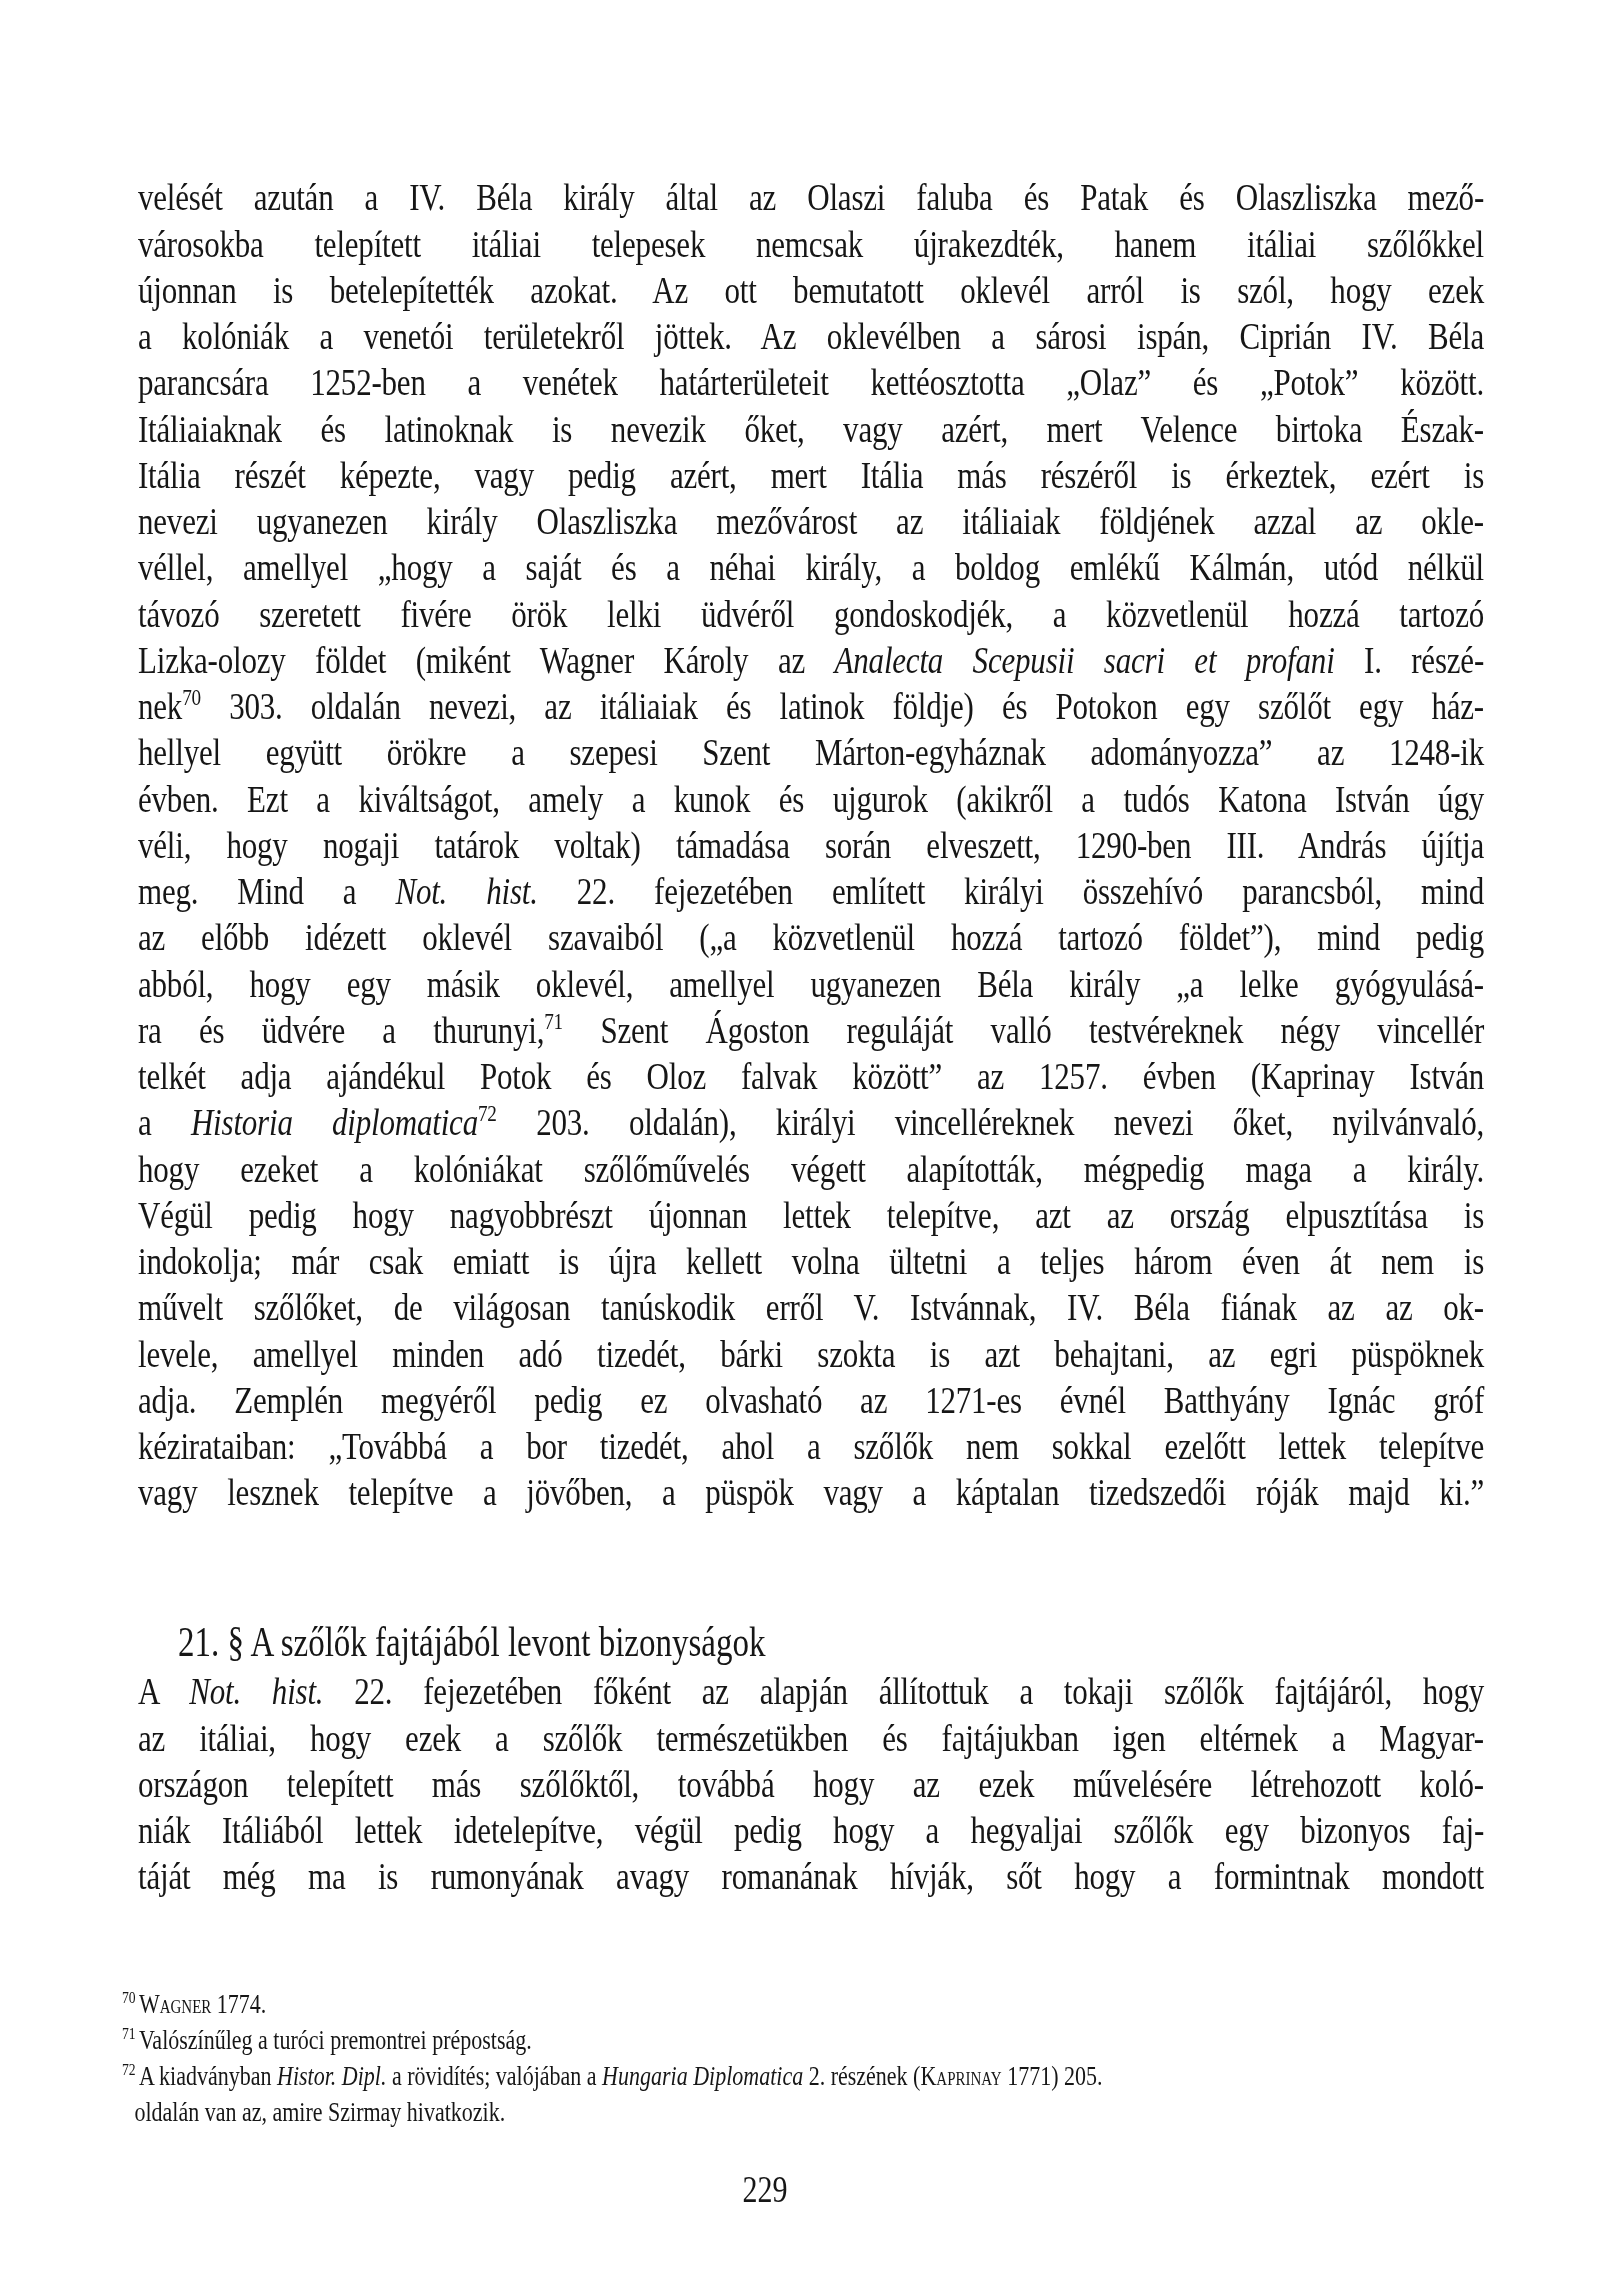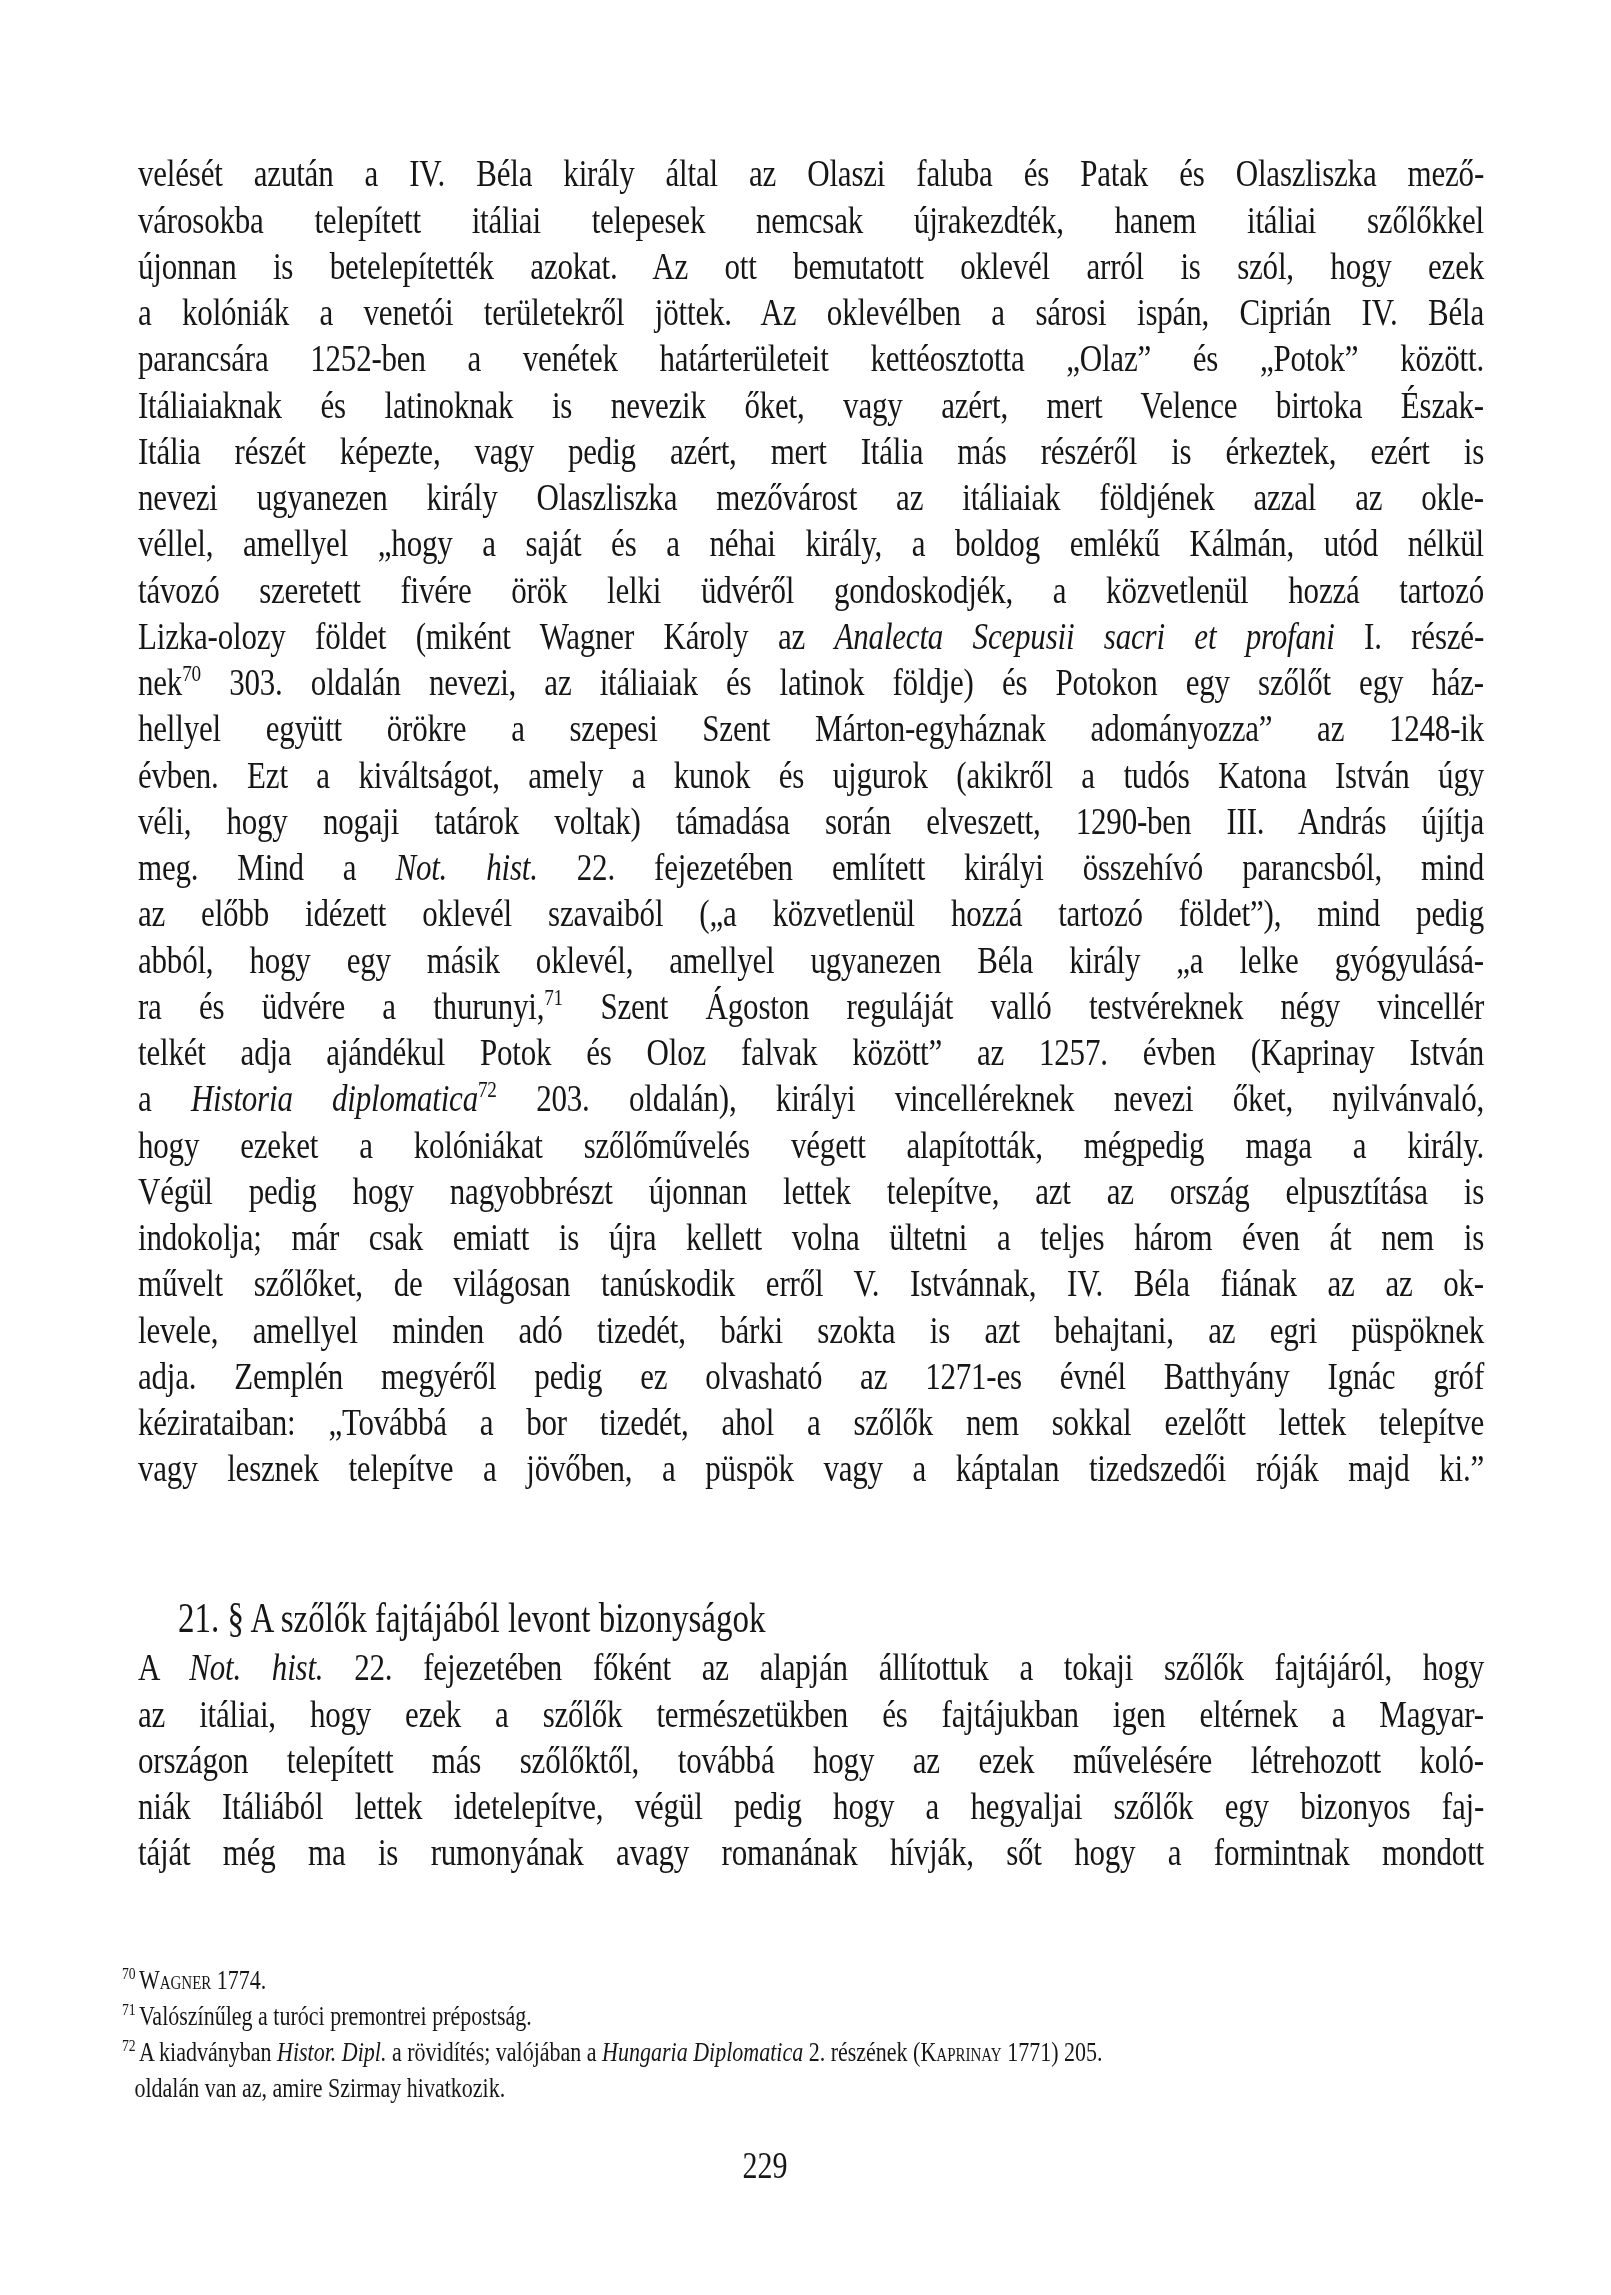--- a/index.html
+++ b/index.html
@@ -4,21 +4,21 @@
 <style>
   html, body { margin: 0; padding: 0; }
   body {
     width: 1612px; height: 2295px;
     background: #ffffff;
     font-family: "Liberation Serif", "DejaVu Serif", serif;
     color: #161616;
     position: relative;
     overflow: hidden;
   }
-  .page { position: absolute; inset: 0; }
+  .page { position: absolute; inset: 0; margin-top: 24px; }
 
   
   .stretch { transform: scaleY(1.25); transform-origin: 0 0; }
 
   .body-para {
     position: absolute;
     left: 138px; width: 1346px;
     font-size: 31px; line-height: 37px;
     letter-spacing: -0.2px;
   }

